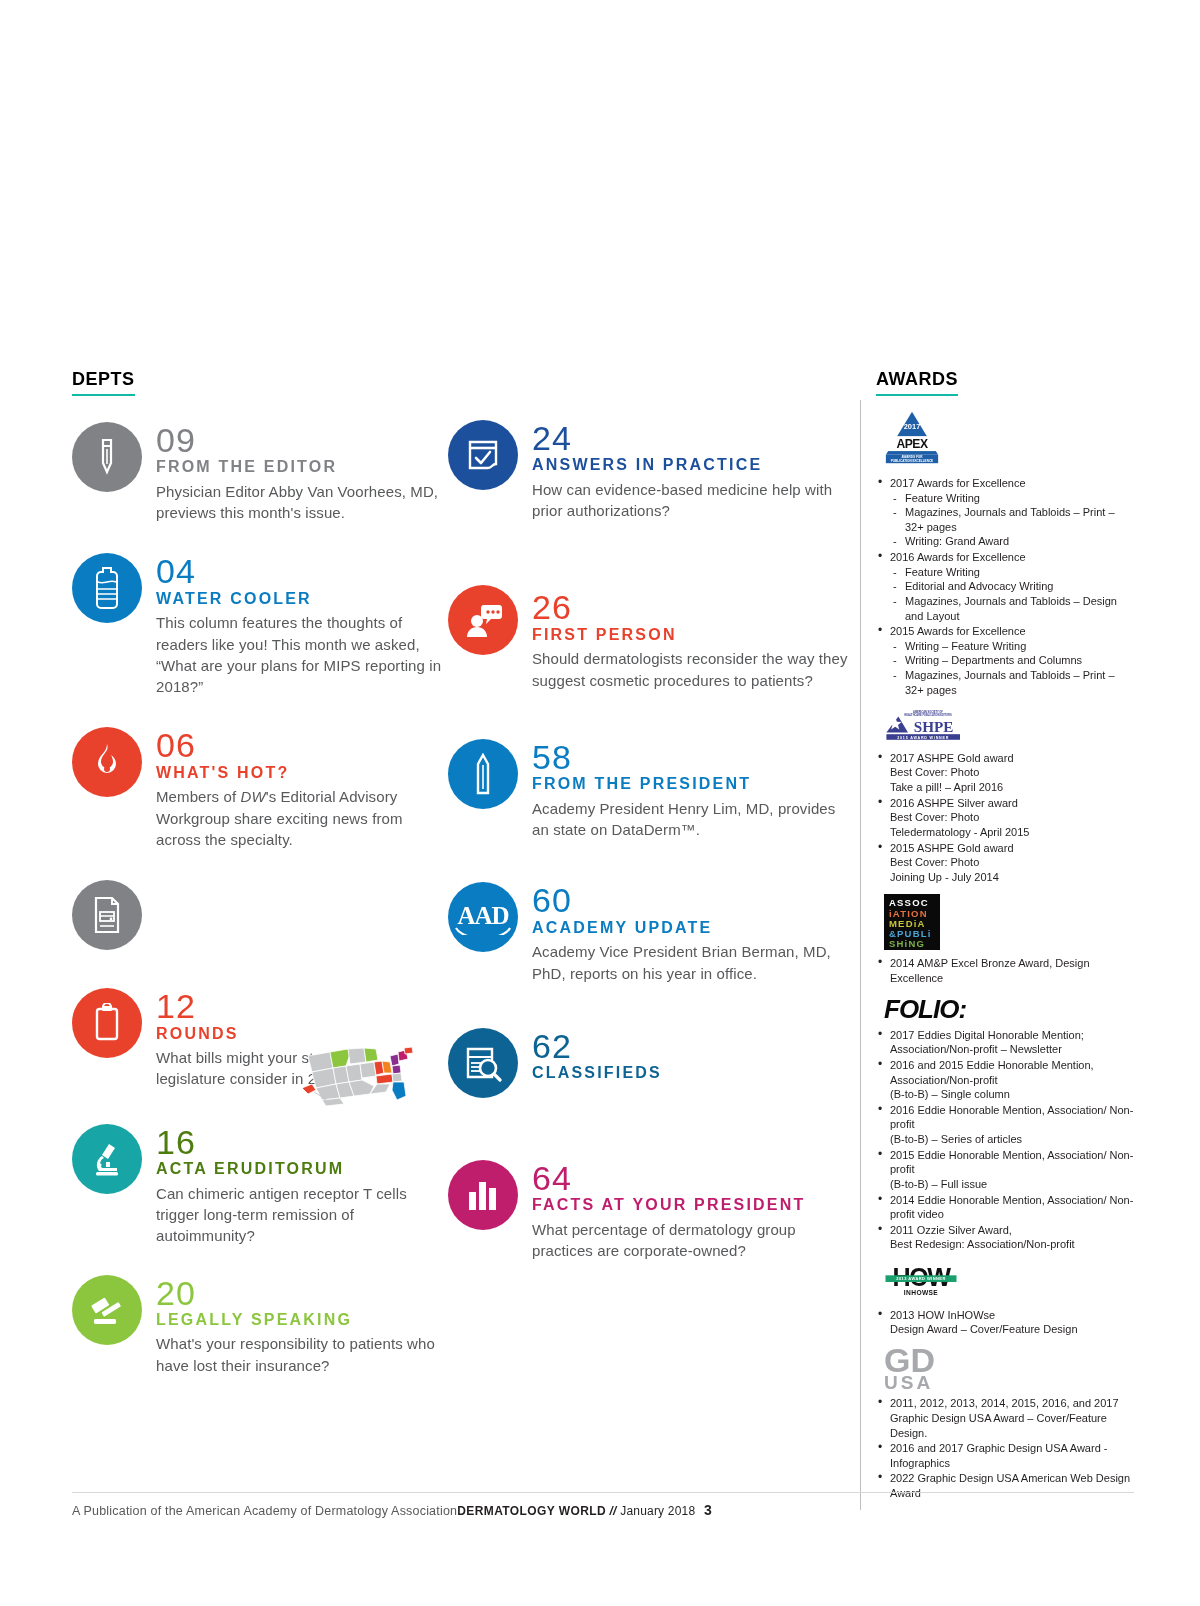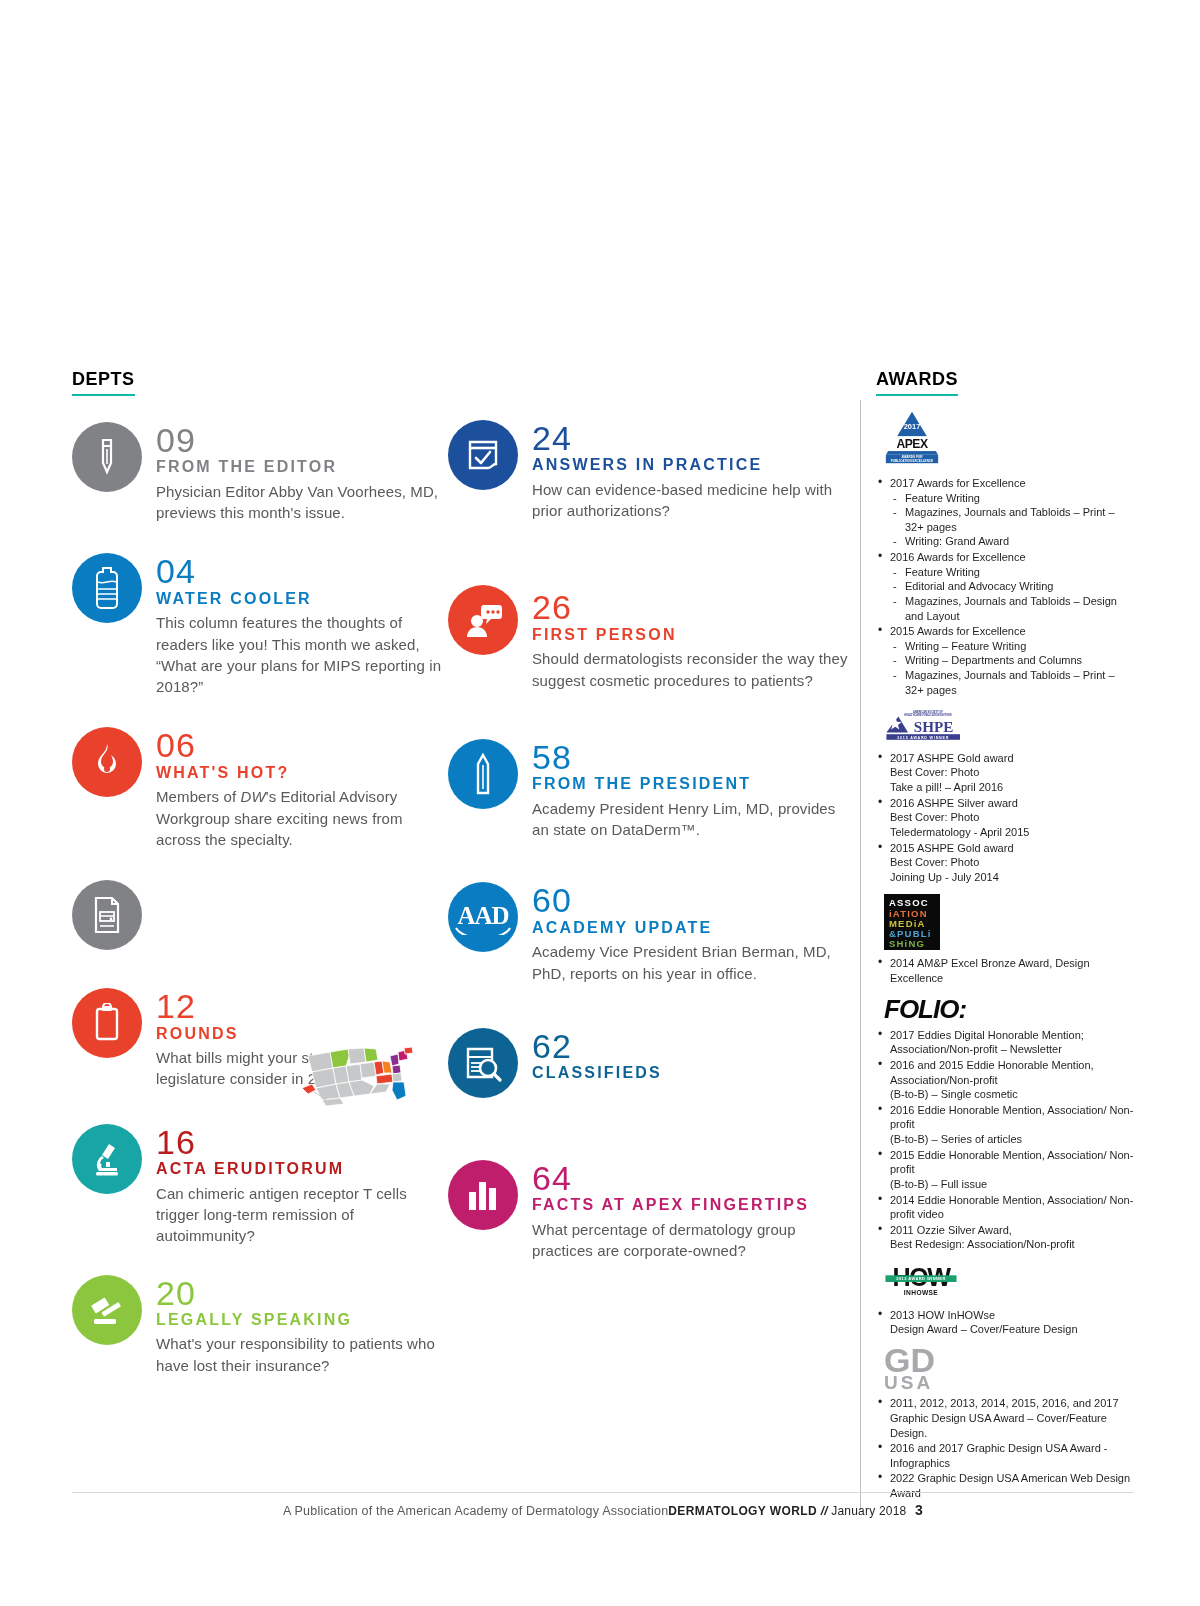--- a/index.html
+++ b/index.html
@@ -56,21 +56,21 @@
     font-size:15px; line-height:1.42; color:#58595b;
     margin-top:5px; letter-spacing:.1px;
   }
   .edesc em { font-style:italic; }
 
   
   .c-gray   { color:#808285; } .bg-gray   { background:#808285; }
   .c-blue   { color:#0a7cc1; } .bg-blue   { background:#0a7cc1; }
   .c-red    { color:#e8412c; } .bg-red    { background:#e8412c; }
   .c-dkblue { color:#1c4f9c; } .bg-dkblue { background:#1c4f9c; }
-  .c-teal   { color:#b91c1c; } .bg-teal   { background:#18a5a5; }
+  .c-teal   { color:#4d7c0f; } .bg-teal   { background:#18a5a5; }
   .c-green  { color:#8cc63e; } .bg-green  { background:#8cc63e; }
   .c-navy   { color:#0d6393; } .bg-navy   { background:#0d6393; }
   .c-magenta{ color:#bf1e6d; } .bg-magenta{ background:#bf1e6d; }
 
   
   .award-block { margin-bottom:4px; }
   .logo-wrap { margin:10px 0 6px 8px; }
   ul.aw { list-style:none; margin:0 0 6px 0; padding:0; }
   ul.aw > li {
     font-size:11px; line-height:1.33; color:#231f20;
@@ -85,21 +85,21 @@
     position:relative; padding-left:15px;
   }
   ul.sub > li:before {
     content:"-"; position:absolute; left:3px; top:0;
   }
   .plain { font-size:11px; line-height:1.33; color:#231f20; }
 
   
   .footer {
     position:absolute; left:72px; right:66px; bottom:88px;
-    display:flex; justify-content:center; align-items:baseline;
+    display:flex; justify-content:flex-start; align-items:baseline;
     border-top:1px solid #d6d7d9; padding-top:9px;
   }
   .foot-left { font-size:12.5px; color:#58595b; letter-spacing:.2px; }
   .foot-right { font-size:12px; color:#231f20; letter-spacing:.2px; }
   .foot-right .brand { font-weight:bold; letter-spacing:.4px; }
   .foot-right .slash { font-weight:bold; font-style:italic; }
   .foot-right .pg { font-weight:bold; font-size:14px; margin-left:5px; }
 
   
   .apex-logo   { width:56px; }
@@ -379,21 +379,21 @@
       <div class="entry-row">
         <div class="badge bg-magenta">
           <svg width="34" height="34" viewBox="0 0 34 34">
             <rect x="3" y="14" width="7" height="18" fill="#fff"></rect>
             <rect x="13" y="4" width="7" height="28" fill="#fff"></rect>
             <rect x="23" y="10" width="7" height="22" fill="#fff"></rect>
           </svg>
         </div>
         <div class="etext">
           <div class="enum c-magenta">64</div>
-          <div class="etitle c-magenta">FACTS AT APEX FINGERTIPS</div>
+          <div class="etitle c-magenta">FACTS AT YOUR PRESIDENT</div>
           <div class="edesc">What percentage of dermatology group practices are corporate-owned?</div>
         </div>
       </div>
     </div>
   </div>
 
   <div class="col-awards">
     <div class="sec-head">AWARDS</div>
 
     
@@ -487,21 +487,21 @@
 
     
     <div class="award-block">
       <div class="logo-wrap">
         <div class="folio-logo">FOLIO:</div>
       </div>
       <ul class="aw">
         <li>2017 Eddies Digital Honorable Mention; Association/Non-profit – Newsletter</li>
         <li>
           <span>2016 and 2015 Eddie Honorable Mention, Association/Non-profit</span>
-          <div class="plain">(B-to-B) – Single cosmetic</div>
+          <div class="plain">(B-to-B) – Single column</div>
         </li>
         <li>
           <span>2016 Eddie Honorable Mention, Association/ Non-profit</span>
           <div class="plain">(B-to-B) – Series of articles</div>
         </li>
         <li>
           <span>2015 Eddie Honorable Mention, Association/ Non-profit</span>
           <div class="plain">(B-to-B) – Full issue</div>
         </li>
         <li>2014 Eddie Honorable Mention, Association/ Non-profit video</li>

